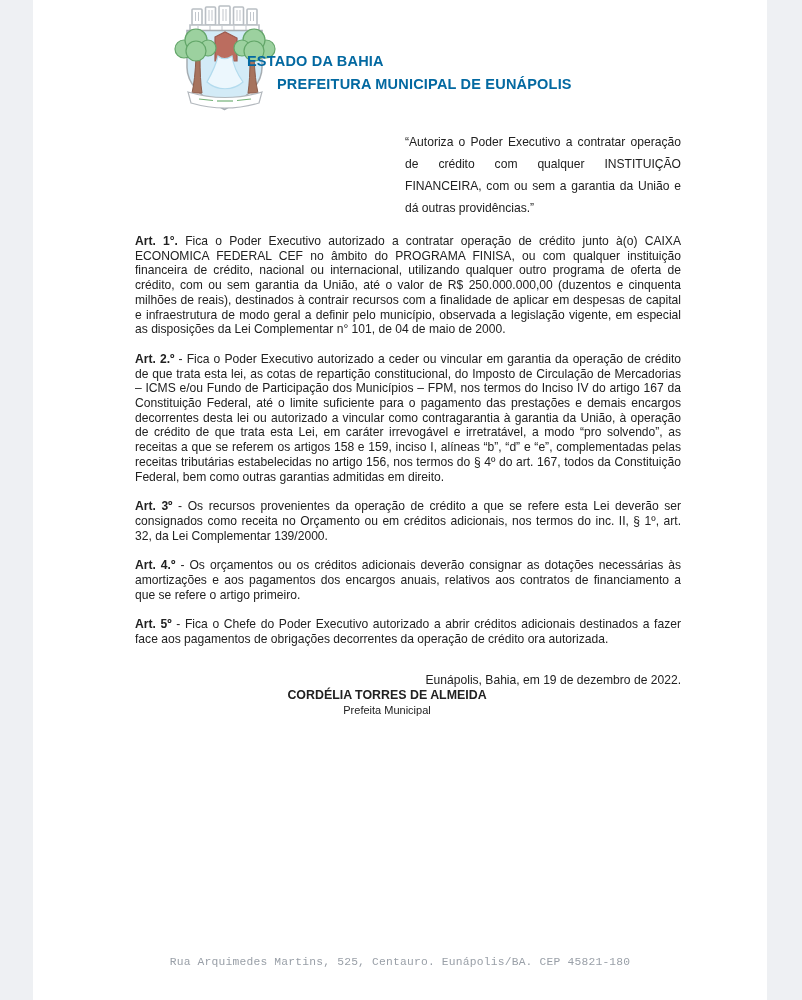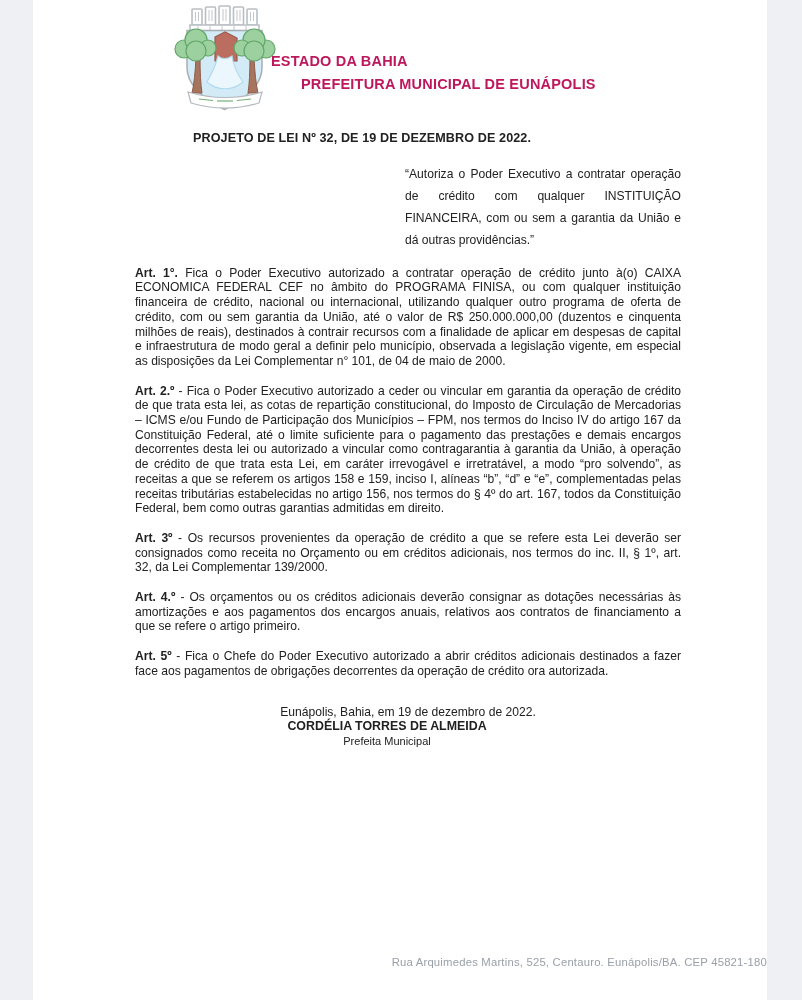--- a/index.html
+++ b/index.html
@@ -3,37 +3,37 @@
 <meta charset="utf-8">
 <style>
   html,body{margin:0;padding:0;}
   body{background:#eef0f3;}
   .stage{position:relative;width:802px;height:1000px;overflow:hidden;
          background:#eef0f3;font-family:"Liberation Sans",sans-serif;}
   .page{position:absolute;left:33px;top:0;width:734px;height:1000px;background:#ffffff;}
 
   .crest{position:absolute;left:130px;top:2px;}
 
-  .org{position:absolute;color:#be185d;font-weight:600;font-size:14.5px;letter-spacing:.2px;white-space:nowrap;margin-left:24px;}
+  .org{position:absolute;color:#0369a1;font-weight:600;font-size:14.5px;letter-spacing:.2px;white-space:nowrap;}
   .org1{left:214px;top:53px;}
   .org2{left:244px;top:76px;}
 
   .content{position:absolute;left:102px;top:131px;width:546px;color:#212121;
            font-size:12.1px;line-height:14.7px;}
   .title{font-weight:700;font-size:12.6px;text-align:center;padding-right:92px;
          margin:0 0 17px 0;letter-spacing:.1px;}
   .epigraph{margin:0 0 15px 270px;text-align:justify;line-height:22px;}
   p.article{margin:12px 0 15px 0;text-align:justify;}
   p.article b{font-weight:700;}
-  .dateline{text-align:center;margin:26px 0 0 0;}
+  .dateline{text-align:right;margin:26px 0 0 0;}
   .signature{text-align:center;padding-right:42px;line-height:15px;}
   .sig-name{font-weight:700;font-size:12.4px;}
   .sig-role{font-size:11px;}
-  .footer{position:absolute;left:0;right:0;top:956px;text-align:right;
-          color:#9aa0a8;font-size:11.3px;letter-spacing:.2px;}
+  .footer{position:absolute;left:0;right:0;top:956px;text-align:center;
+          color:#9aa0a8;font-size:11.3px;letter-spacing:.2px;font-family:Liberation Mono, monospace;}
 </style>
 </head>
 <body>
 
 <div class="stage">
   <div class="page">
 
     <svg class="crest" width="124" height="112" viewBox="0 0 124 112" aria-hidden="true">
       <g opacity="0.88">
 
@@ -92,21 +92,20 @@
           <line x1="74" y1="98.5" x2="88" y2="97"></line>
         </g>
       </g>
     </svg>
 
     <div class="org org1">ESTADO DA BAHIA</div>
     <div class="org org2">PREFEITURA MUNICIPAL DE EUNÁPOLIS</div>
 
     <div class="content">
 
-      <div class="title">PROJETO DE LEI Nº 32, DE 19 DE DEZEMBRO DE 2022.</div>
 
       <div class="epigraph">“Autoriza o Poder Executivo a contratar operação de crédito com qualquer INSTITUIÇÃO FINANCEIRA, com ou sem a garantia da União e dá outras providências.”</div>
 
       <p class="article"><b>Art. 1°.</b> <span>Fica o Poder Executivo autorizado a contratar operação de crédito junto à(o) CAIXA ECONOMICA FEDERAL CEF no âmbito do PROGRAMA FINISA, ou com qualquer instituição financeira de crédito, nacional ou internacional, utilizando qualquer outro programa de oferta de crédito, com ou sem garantia da União, até o valor de R$ 250.000.000,00 (duzentos e cinquenta milhões de reais), destinados à contrair recursos com a finalidade de aplicar em despesas de capital e infraestrutura de modo geral a definir pelo município, observada a legislação vigente, em especial as disposições da Lei Complementar n° 101, de 04 de maio de 2000.</span></p>
 
       <p class="article"><b>Art. 2.º</b> <span>- Fica o Poder Executivo autorizado a ceder ou vincular em garantia da operação de crédito de que trata esta lei, as cotas de repartição constitucional, do Imposto de Circulação de Mercadorias – ICMS e/ou Fundo de Participação dos Municípios – FPM, nos termos do Inciso IV do artigo 167 da Constituição Federal, até o limite suficiente para o pagamento das prestações e demais encargos decorrentes desta lei ou autorizado a vincular como contragarantia à garantia da União, à operação de crédito de que trata esta Lei, em caráter irrevogável e irretratável, a modo “pro solvendo”, as receitas a que se referem os artigos 158 e 159, inciso I, alíneas “b”, “d” e “e”, complementadas pelas receitas tributárias estabelecidas no artigo 156, nos termos do § 4º do art. 167, todos da Constituição Federal, bem como outras garantias admitidas em direito.</span></p>
 
       <p class="article"><b>Art. 3º</b> <span>- Os recursos provenientes da operação de crédito a que se refere esta Lei deverão ser consignados como receita no Orçamento ou em créditos adicionais, nos termos do inc. II, § 1º, art. 32, da Lei Complementar 139/2000.</span></p>
 
       <p class="article"><b>Art. 4.º</b> <span>- Os orçamentos ou os créditos adicionais deverão consignar as dotações necessárias às amortizações e aos pagamentos dos encargos anuais, relativos aos contratos de financiamento a que se refere o artigo primeiro.</span></p>

